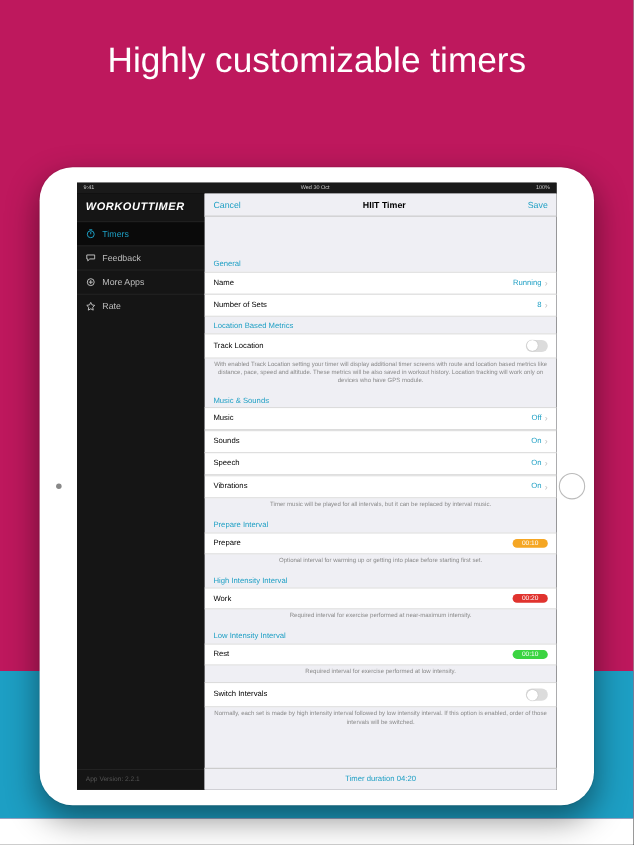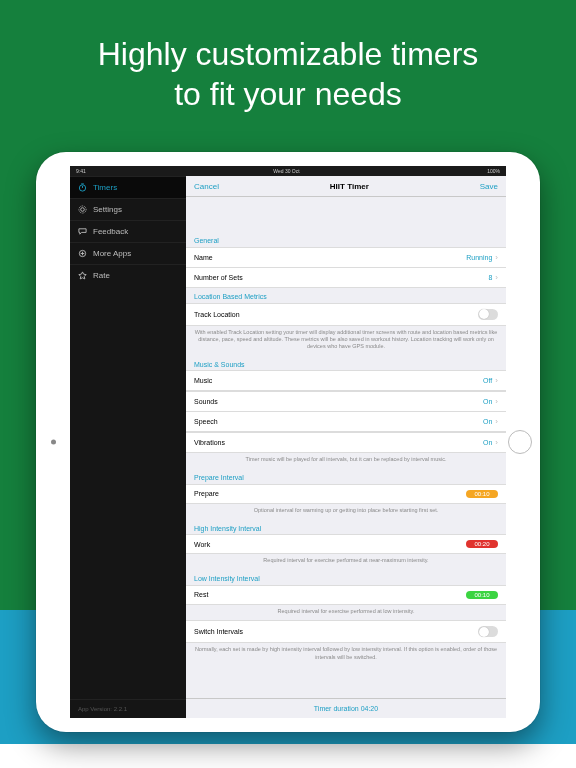--- a/index.html
+++ b/index.html
@@ -1,16 +1,16 @@
 <!DOCTYPE html>
 <html><head>
 <meta charset="utf-8">
 <style>
   html,body{margin:0;padding:0;width:576px;height:768px;font-family:-apple-system,Helvetica,Arial,sans-serif;overflow:hidden;}
-  .stage{position:relative;width:576px;height:744px;background:#15803d;}
+  .stage{position:relative;width:576px;height:744px;background:#be185d;}
   .stage .band{position:absolute;left:0;right:0;top:610px;bottom:0;background:#1d9fc4;}
   .headline{position:absolute;top:34px;left:0;right:0;text-align:center;color:#fff;font-weight:300;font-size:32px;line-height:1.25;}
   
   .tablet-wrap{position:absolute;top:152px;left:50%;transform:translateX(-50%);}
   .tablet{width:504px;height:580px;background:#fff;border-radius:30px;box-shadow:0 12px 30px rgba(0,0,0,.45),0 0 0 1px rgba(0,0,0,.05);position:relative;overflow:hidden;}
   .cam{position:absolute;left:15px;top:50%;width:5px;height:5px;border-radius:50%;background:#888;transform:translateY(-50%);}
   .home{position:absolute;right:8px;top:50%;width:22px;height:22px;border:1px solid #bbb;border-radius:50%;transform:translateY(-50%);}
   .screen{position:absolute;top:14px;left:34px;right:34px;bottom:14px;background:#000;display:flex;flex-direction:column;overflow:hidden;}
   .statusbar{height:10px;background:#1a1a1a;display:flex;align-items:center;padding:0 6px;justify-content:space-between;}
   .statusbar span{color:#ccc;font-size:5px;}
@@ -47,55 +47,46 @@
   
   svg{display:block;}
 </style>
 </head>
 <body>
 
 <div class="stage">
   <div class="band"></div>
   <div class="headline">
     <span>Highly customizable timers</span><br>
-    <span>to fit your needs</span>
   </div>
 
   <div class="tablet-wrap">
     <div class="tablet">
       <div class="cam"></div>
       <div class="home"></div>
       <div class="screen">
         <div class="statusbar">
           <span>9:41</span>
           <span>Wed 30 Oct</span>
           <span>100%</span>
         </div>
         <div class="body">
 
           <div class="sidebar">
+            <div class="brand"><b>WORKOUTTIMER</b></div>
 
             <div class="s-item active">
               <span class="ico">
                   <svg viewBox="0 0 10 10">
                     <circle cx="5" cy="5.5" r="3.5" fill="none" stroke="currentColor" stroke-width="1"></circle>
                     <path d="M5 5.5V3.2" stroke="currentColor"></path>
                     <rect x="3.5" y="0.5" width="3" height="1" fill="currentColor"></rect>
                   </svg>
                 </span>
               <span>Timers</span>
-            </div>
-            <div class="s-item">
-              <span class="ico">
-                  <svg viewBox="0 0 10 10">
-                    <circle cx="5" cy="5" r="2" fill="none" stroke="currentColor"></circle>
-                    <circle cx="5" cy="5" r="4" fill="none" stroke="currentColor" stroke-dasharray="1 1"></circle>
-                  </svg>
-                </span>
-              <span>Settings</span>
             </div>
             <div class="s-item">
               <span class="ico">
                   <svg viewBox="0 0 10 10">
                     <path d="M1 2h8v4H4l-2 2V6H1z" fill="none" stroke="currentColor"></path>
                   </svg>
                 </span>
               <span>Feedback</span>
             </div>
             <div class="s-item">

